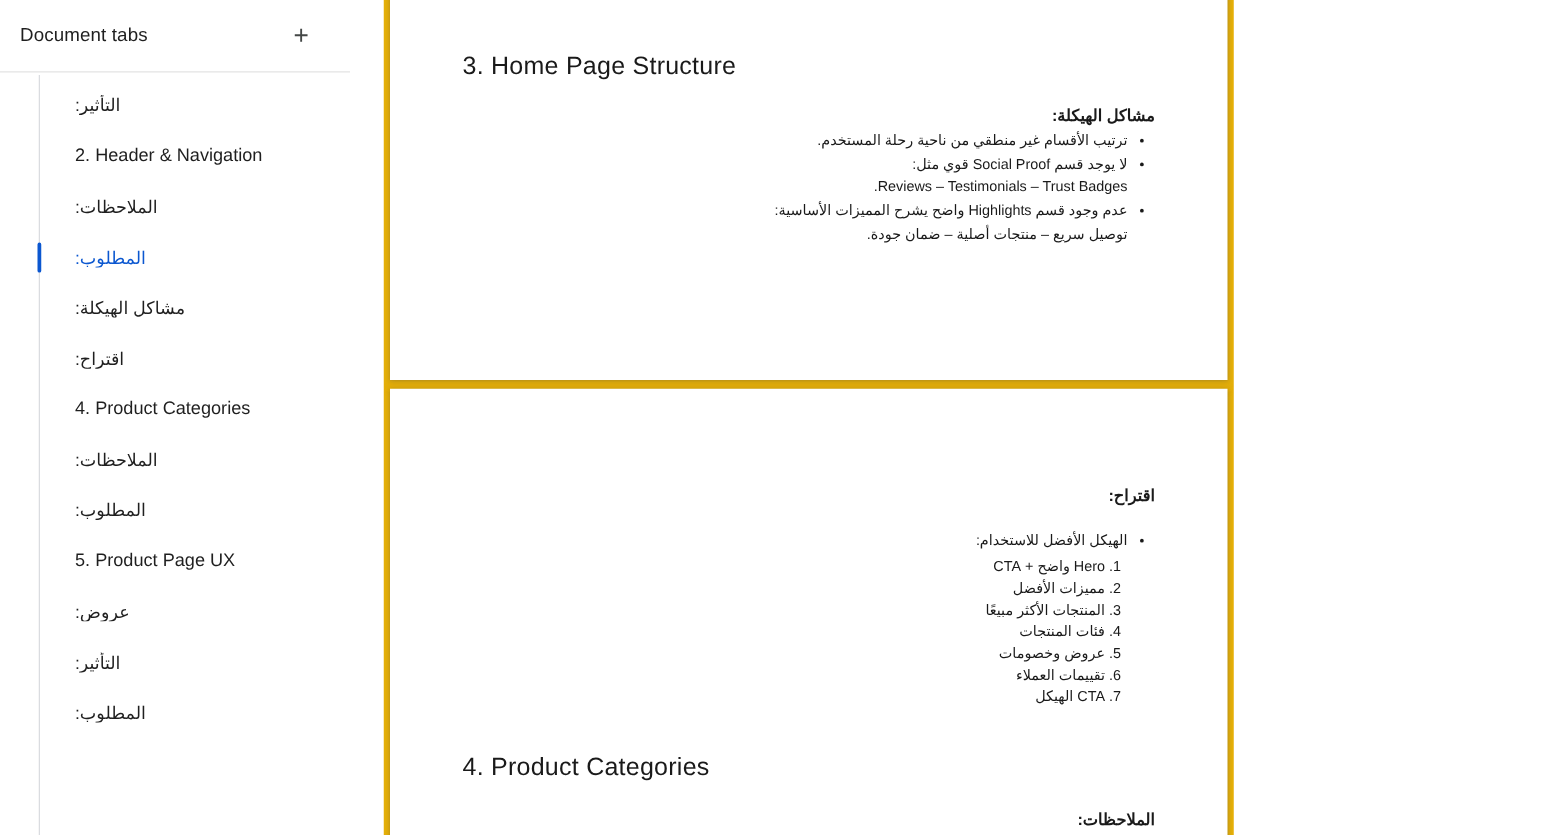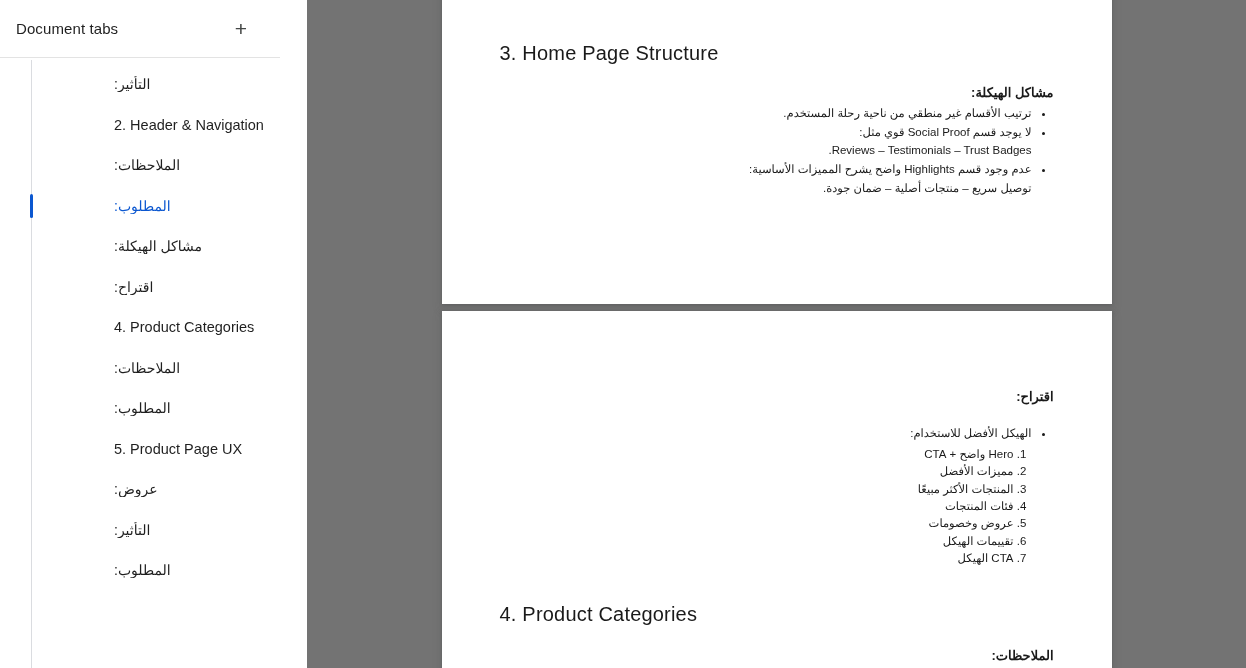--- a/index.html
+++ b/index.html
@@ -9,21 +9,21 @@
   body {
     width: 1246px;
     height: 668px;
     background: #ffffff;
     font-family: "Liberation Sans", sans-serif;
     overflow: hidden;
     position: relative;
   }
   .app {
     display: flex;
-    width: 1246px;
+    width: 987px;
     height: 668px;
     position: relative;
     gap: 27px;
   }
 
   
   .sidebar {
     width: 280px;
     min-width: 280px;
     height: 668px;
@@ -76,21 +76,21 @@
     position: absolute;
     left: 30px;
     top: 8px;
     bottom: 8px;
     width: 3px;
     border-radius: 2px;
     background: transparent;
   }
   .outline-item.selected .marker { background: #0b57d0; }
   .outline-item .lbl {
-    padding-left: 114px;
+    padding-left: 60px;
     padding-right: 14px;
     font-size: 14.5px;
     color: #1f1f1f;
     white-space: nowrap;
     overflow: hidden;
     text-overflow: ellipsis;
     width: 100%;
     box-sizing: border-box;
   }
   .outline-item.selected .lbl { color: #0b57d0; }
@@ -106,21 +106,21 @@
     left: 31px;
     top: 60px;
     width: 1px;
     height: 608px;
     background: #dadce0;
   }
 
   
   .doc-area {
     flex: 1;
-    background: #737373;
+    background: #eab308;
     height: 668px;
     position: relative;
     overflow: hidden;
   }
   .page {
     background: #ffffff;
     margin: 0 auto;
     width: 670px;
     box-shadow: 0 1px 3px rgba(60,64,67,.3), 0 4px 8px 3px rgba(60,64,67,.08);
     box-sizing: border-box;
@@ -280,21 +280,21 @@
       <div style="height:16px"></div>
       <ul class="ar-list">
         <li>الهيكل الأفضل للاستخدام:</li>
       </ul>
       <ol class="ar-list numbered">
         <li>Hero واضح + CTA</li>
         <li>مميزات الأفضل</li>
         <li>المنتجات الأكثر مبيعًا</li>
         <li>فئات المنتجات</li>
         <li>عروض وخصومات</li>
-        <li>تقييمات الهيكل</li>
+        <li>تقييمات العملاء</li>
         <li>CTA الهيكل</li>
       </ol>
       <div style="height:36px"></div>
       <div class="h-en">4. Product Categories</div>
       <div style="height:22px"></div>
       <div class="h-ar">الملاحظات:</div>
 
     </section>
 
   </main>

